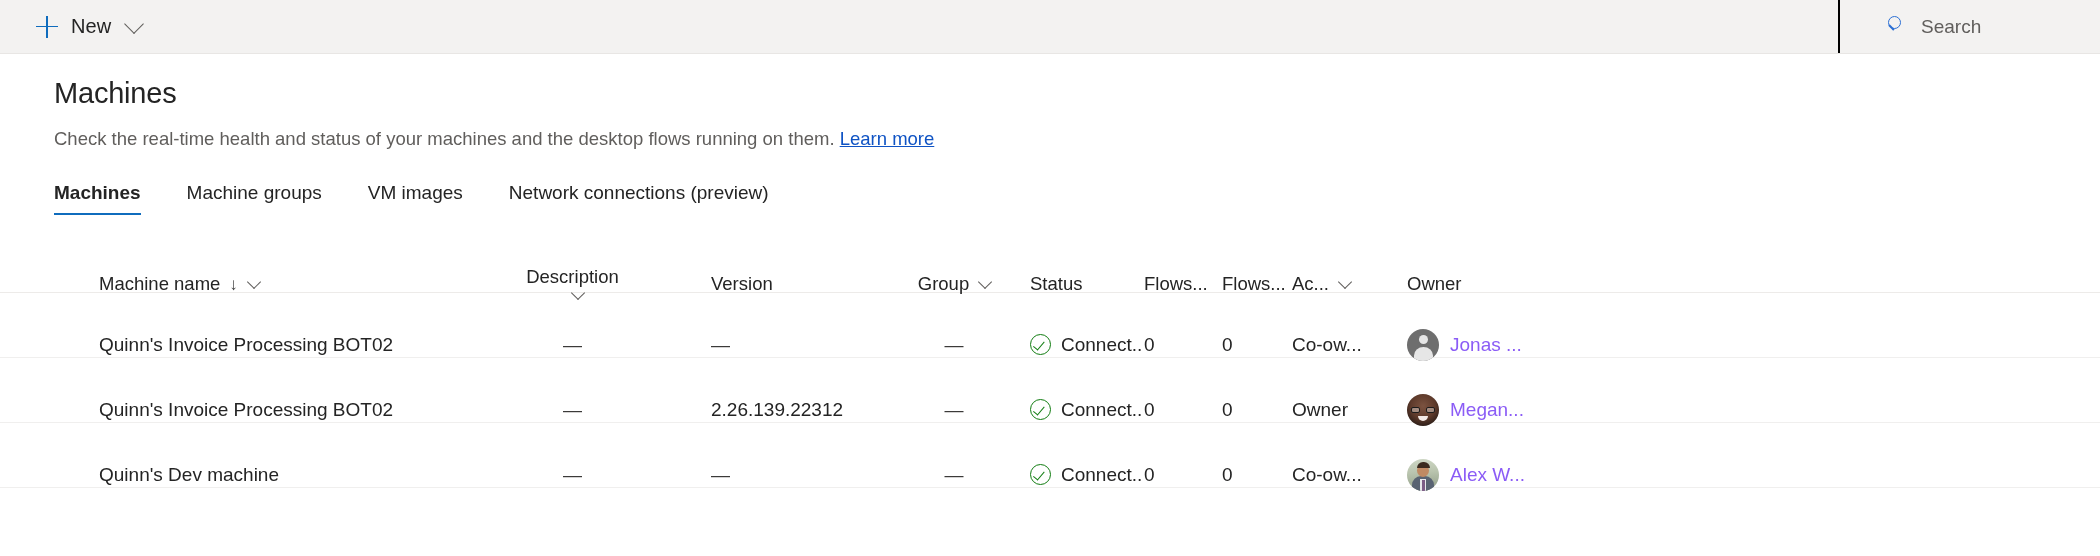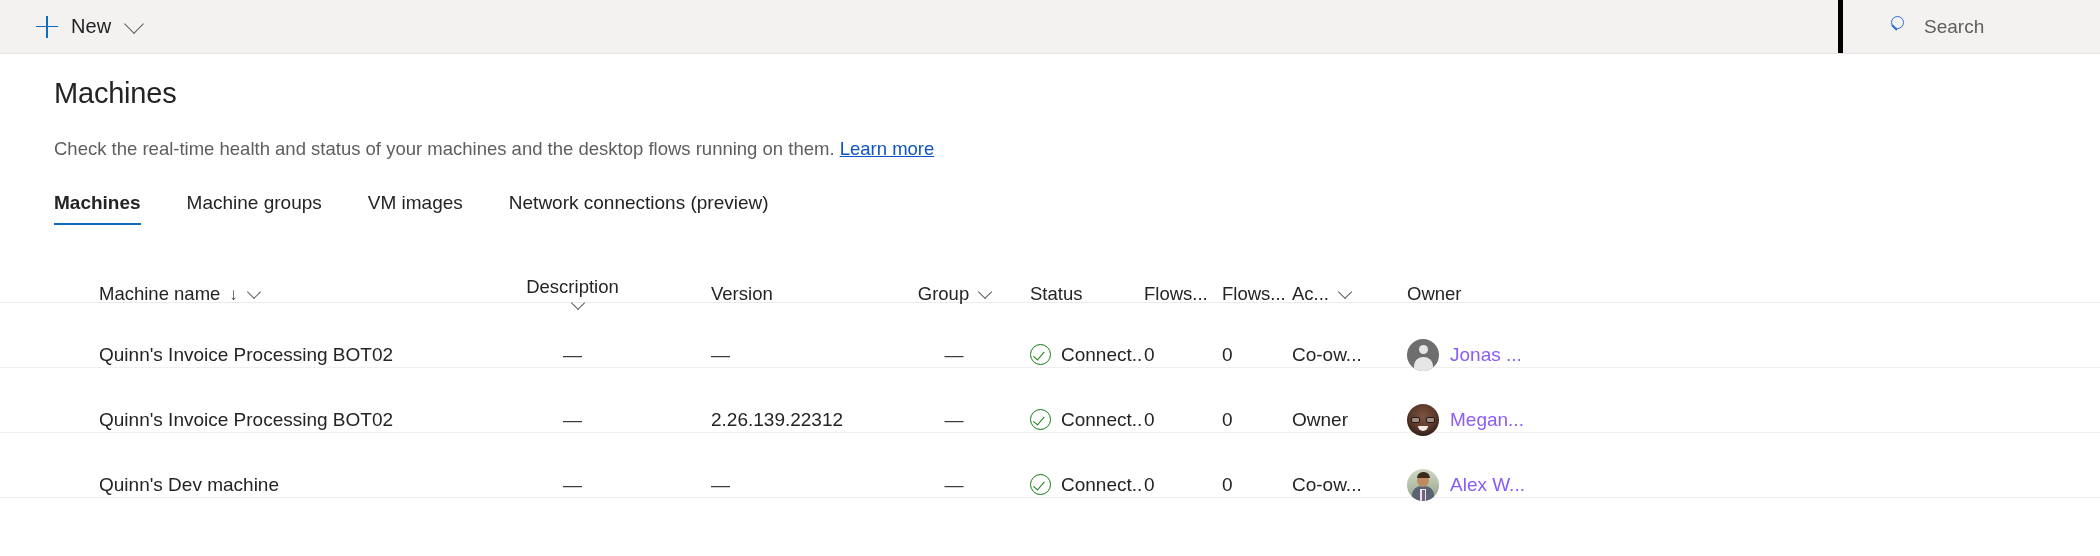--- a/index.html
+++ b/index.html
@@ -68,21 +68,21 @@
   }
 
   .topbar-right {
     position: absolute;
     right: 0;
     top: 0;
     bottom: 0;
     width: 262px;
     display: flex;
     align-items: center;
-    border-left: 5px solid #000000;
+    border-left: 2px solid #000000;
     padding-left: 46px;
     box-sizing: border-box;
   }
   .search-icon {
     width: 21px; height: 21px; position: relative; margin-right: 14px;
     flex: 0 0 auto;
   }
   .search-icon .ring {
     position: absolute;
     left: 2px; top: 0px;
@@ -110,21 +110,21 @@
   }
   .page-title {
     font-size: 29px;
     font-weight: 400;
     color: #242424;
     margin: 0;
     line-height: 38px;
     letter-spacing: -0.2px;
   }
   .page-sub {
-    margin-top: 24px;
+    margin-top: 14px;
     font-size: 18.5px;
     color: #605e5c;
     line-height: 26px;
   }
   .learn-more {
     color: #0f53c4;
     text-decoration: underline;
     cursor: pointer;
   }
 

